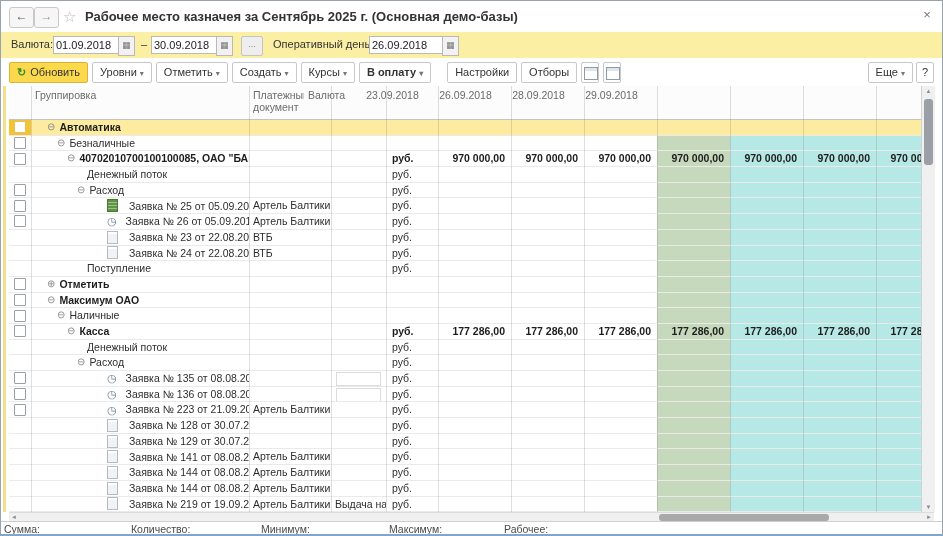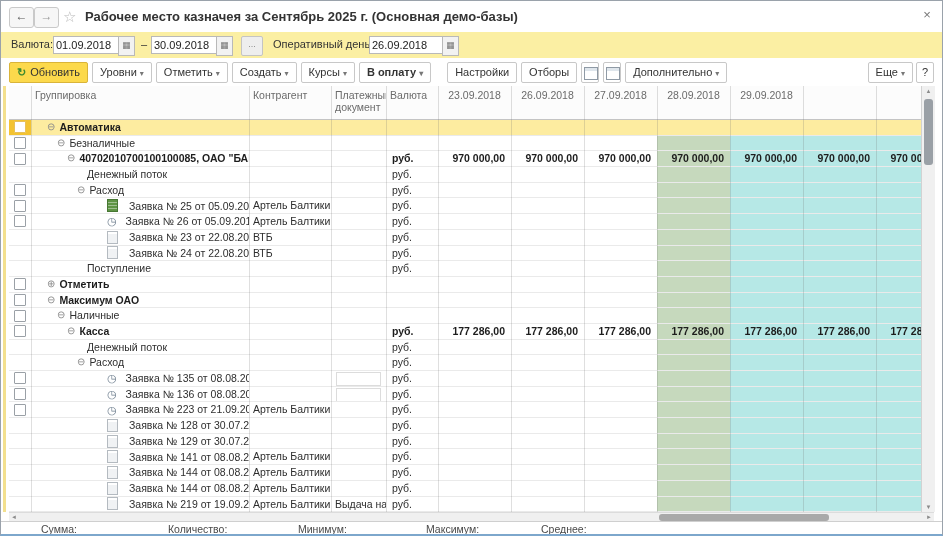--- a/index.html
+++ b/index.html
@@ -71,21 +71,21 @@
   .hscroll{position:absolute;left:8px;top:511px;width:925px;height:9px;background:#f0f0f0;border-top:1px solid #dcdcdc;}
   .hthumb{position:absolute;left:650px;top:1px;width:170px;height:7px;background:#a9a9a9;border-radius:3px;}
   .harr{position:absolute;top:0;font-size:6px;color:#8a8a8a;line-height:9px;}
   .harr.l{left:2px;} .harr.r{right:2px;}
   .vscroll{position:absolute;left:920px;top:85px;width:13px;height:426px;background:#f0f0f0;border-left:1px solid #d2d2d2;}
   .vthumb{position:absolute;left:2px;top:13px;width:9px;height:66px;background:#9aa0a6;border-radius:3px;}
   .varr{position:absolute;left:0;width:13px;text-align:center;font-size:6px;color:#8a8a8a;}
   .varr.u{top:2px;} .varr.d{bottom:2px;}
   
   .statusbar{position:absolute;left:0;right:0;top:520px;height:13px;background:#fff;border-top:1px solid #cfcfcf;}
-  .statusbar .slab{position:absolute;top:1px;font-size:10.5px;color:#4a4a4a;margin-left:37px;}
+  .statusbar .slab{position:absolute;top:1px;font-size:10.5px;color:#4a4a4a;}
 </style>
 </head>
 <body>
 
 <div class="window">
 
   <div class="titlebar">
     <div class="navbtn back"><span>←</span></div>
     <div class="navbtn fwd"><span>→</span></div>
     <span class="star">☆</span>
@@ -111,38 +111,35 @@
     <button class="tbtn"><span>Уровни</span><span class="arr">▾</span></button>
     <button class="tbtn"><span>Отметить</span><span class="arr">▾</span></button>
     <button class="tbtn"><span>Создать</span><span class="arr">▾</span></button>
     <button class="tbtn"><span>Курсы</span><span class="arr">▾</span></button>
     <button class="tbtn bold"><span>В оплату</span><span class="arr">▾</span></button>
     <div class="tspace"></div>
     <button class="tbtn"><span>Настройки</span></button>
     <button class="tbtn"><span>Отборы</span></button>
     <button class="tbtn iconbtn"><span class="gridico"></span></button>
     <button class="tbtn iconbtn"><span class="gridico"></span></button>
-    <button class="tbtn"><span>Дополнительно</span><span class="arr">▾</span></button>
     <div class="tgrow"></div>
     <button class="tbtn more"><span>Еще</span><span class="arr">▾</span></button>
     <button class="tbtn help"><span>?</span></button>
   </div>
 
   <div class="leftstrip"></div>
 
   <div class="tablewrap">
     <div class="thead" id="thead">
         <div class="hcell" style="width: 22px;"></div>
         <div class="hcell" style="width: 218px;">Группировка</div>
-        <div class="hcell" style="width: 82px;">Контрагент</div>
         <div class="hcell" style="width: 55px;">Платежный документ</div>
         <div class="hcell" style="width: 52px;">Валюта</div>
         <div class="hcell center" style="width: 73px;">23.09.2018</div>
         <div class="hcell center" style="width: 73px;">26.09.2018</div>
-        <div class="hcell center" style="width: 73px;">27.09.2018</div>
         <div class="hcell center" style="width: 73px;">28.09.2018</div>
         <div class="hcell center" style="width: 73px;">29.09.2018</div>
       </div>
     <div class="tbody" id="tbody">
         <div class="stripe green" style="left: 648px; width: 73px;"></div>
         <div class="stripe cyan" style="left: 721px; width: 191px;"></div>
         <div class="row yellow bold">
           <div class="cell cb gold" style="width: 22px;">
             <span class="checkbox"></span>
           </div>
@@ -617,16 +614,16 @@
     <span class="varr u">▲</span>
     <div class="vthumb"></div>
     <span class="varr d">▼</span>
   </div>
 
   <div class="statusbar">
     <span class="slab" style="left:3px">Сумма:</span>
     <span class="slab" style="left:130px">Количество:</span>
     <span class="slab" style="left:260px">Минимум:</span>
     <span class="slab" style="left:388px">Максимум:</span>
-    <span class="slab" style="left:503px">Среднее:</span>
+    <span class="slab" style="left:503px">Рабочее:</span>
   </div>
 
 </div>
 
 </body></html>

